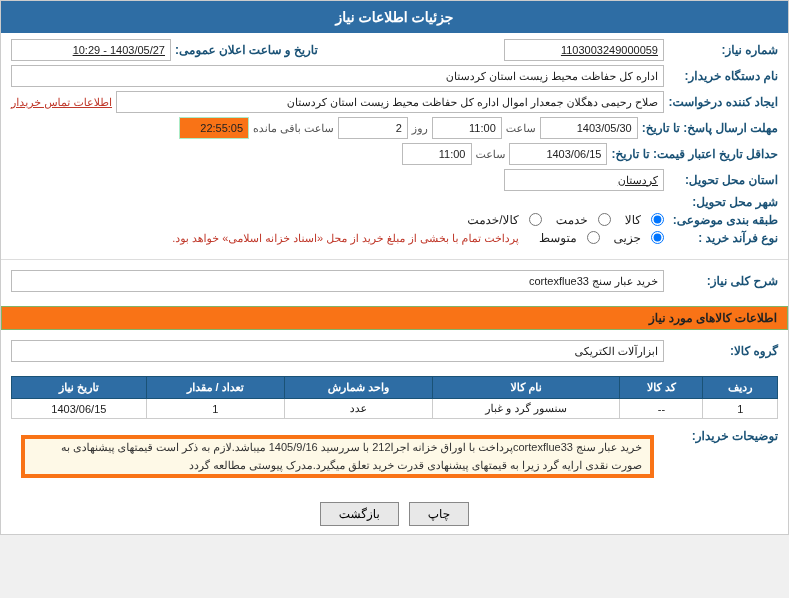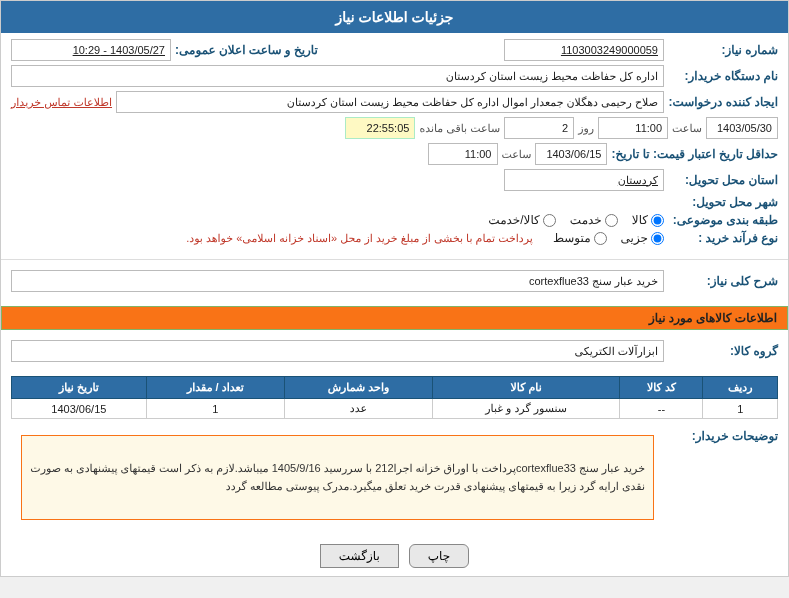--- a/index.html
+++ b/index.html
@@ -44,21 +44,21 @@
       border: 1px solid #bbb;
       background: #fff;
       padding: 2px 5px;
       height: 22px;
       display: flex;
       align-items: center;
       font-size: 11px;
     }
     .field-lg { flex: 1; }
     .field-md { width: 160px; text-decoration: underline; }
-    .field-sm { width: 72px; }
+    .field-sm { width: 98px; }
     .field-xs { width: 70px; }
     .info-link {
       color: #c0392b;
       text-decoration: underline;
       cursor: pointer;
       font-size: 11px;
     }
     .divider {
       border: none;
       border-top: 1px solid #ddd;
@@ -73,22 +73,22 @@
       margin: 4px 0;
     }
     .radio-group {
       display: flex;
       gap: 14px;
       align-items: center;
       flex-direction: row-reverse;
     }
     .radio-item {
       display: flex;
-      align-items: flex-end;
-      gap: 3px;
+      align-items: flex-start;
+      gap: 10px;
       flex-direction: row-reverse;
     }
     .radio-item input[type="radio"] {
       margin: 0;
     }
     .table-wrap {
       padding: 4px 10px;
     }
     table {
       width: 100%;
@@ -102,49 +102,49 @@
       padding: 4px 6px;
       text-align: center;
     }
     table td {
       border: 1px solid #ccc;
       padding: 3px 6px;
       text-align: center;
     }
     table tr:nth-child(even) td { background: #f8f8f8; }
     .desc-box {
-      border: 1px solid #f97316;
+      border: 4px solid #f97316;
       background: #fef9e7;
       margin: 6px 10px;
-      padding: 24px 8px;
+      padding: 0 8px;
       font-size: 11px;
       line-height: 1.6;
       color: #333;
     }
     .btn-row {
       display: flex;
       justify-content: center;
       gap: 10px;
       padding: 8px 10px;
     }
     .btn {
       padding: 4px 18px;
       border: 1px solid #888;
       cursor: pointer;
       font-size: 12px;
       font-family: Tahoma, Arial, sans-serif;
     }
     .btn-back { background: #e8e8e8; }
-    .btn-print { background: #e8e8e8; border-radius: 6px; }
+    .btn-print { background: #e8e8e8; }
     .remain-label {
       font-size: 11px;
       color: #555;
     }
     .field-green {
-      background: #fef9c3;
+      background: #f97316;
       border: 1px solid #abebc6;
       padding: 7px 5px;
       height: 22px;
       display: flex;
       align-items: center;
       font-size: 11px;
     }
   </style>
 </head>
 <body>
@@ -170,20 +170,21 @@
       <div class="field field-lg">اداره کل حفاظت محیط زیست استان کردستان</div>
     </div>
 
     <div class="row">
       <span class="label">ایجاد کننده درخواست:</span>
       <div class="field" style="flex:1">صلاح رحیمی دهگلان جمعدار اموال اداره کل حفاظت محیط زیست استان کردستان</div>
       <span class="info-link">اطلاعات تماس خریدار</span>
     </div>
 
     <div class="row">
+      <span class="label">مهلت ارسال پاسخ: تا تاریخ:</span>
       <div class="field field-sm">1403/05/30</div>
       <span style="font-size:11px;color:#555;">ساعت</span>
       <div class="field field-xs">11:00</div>
       <span style="font-size:11px;color:#555;">روز</span>
       <div class="field field-xs">2</div>
       <span class="remain-label">ساعت باقی مانده</span>
       <div class="field-green field-xs">22:55:05</div>
     </div>
 
     <div class="row">

